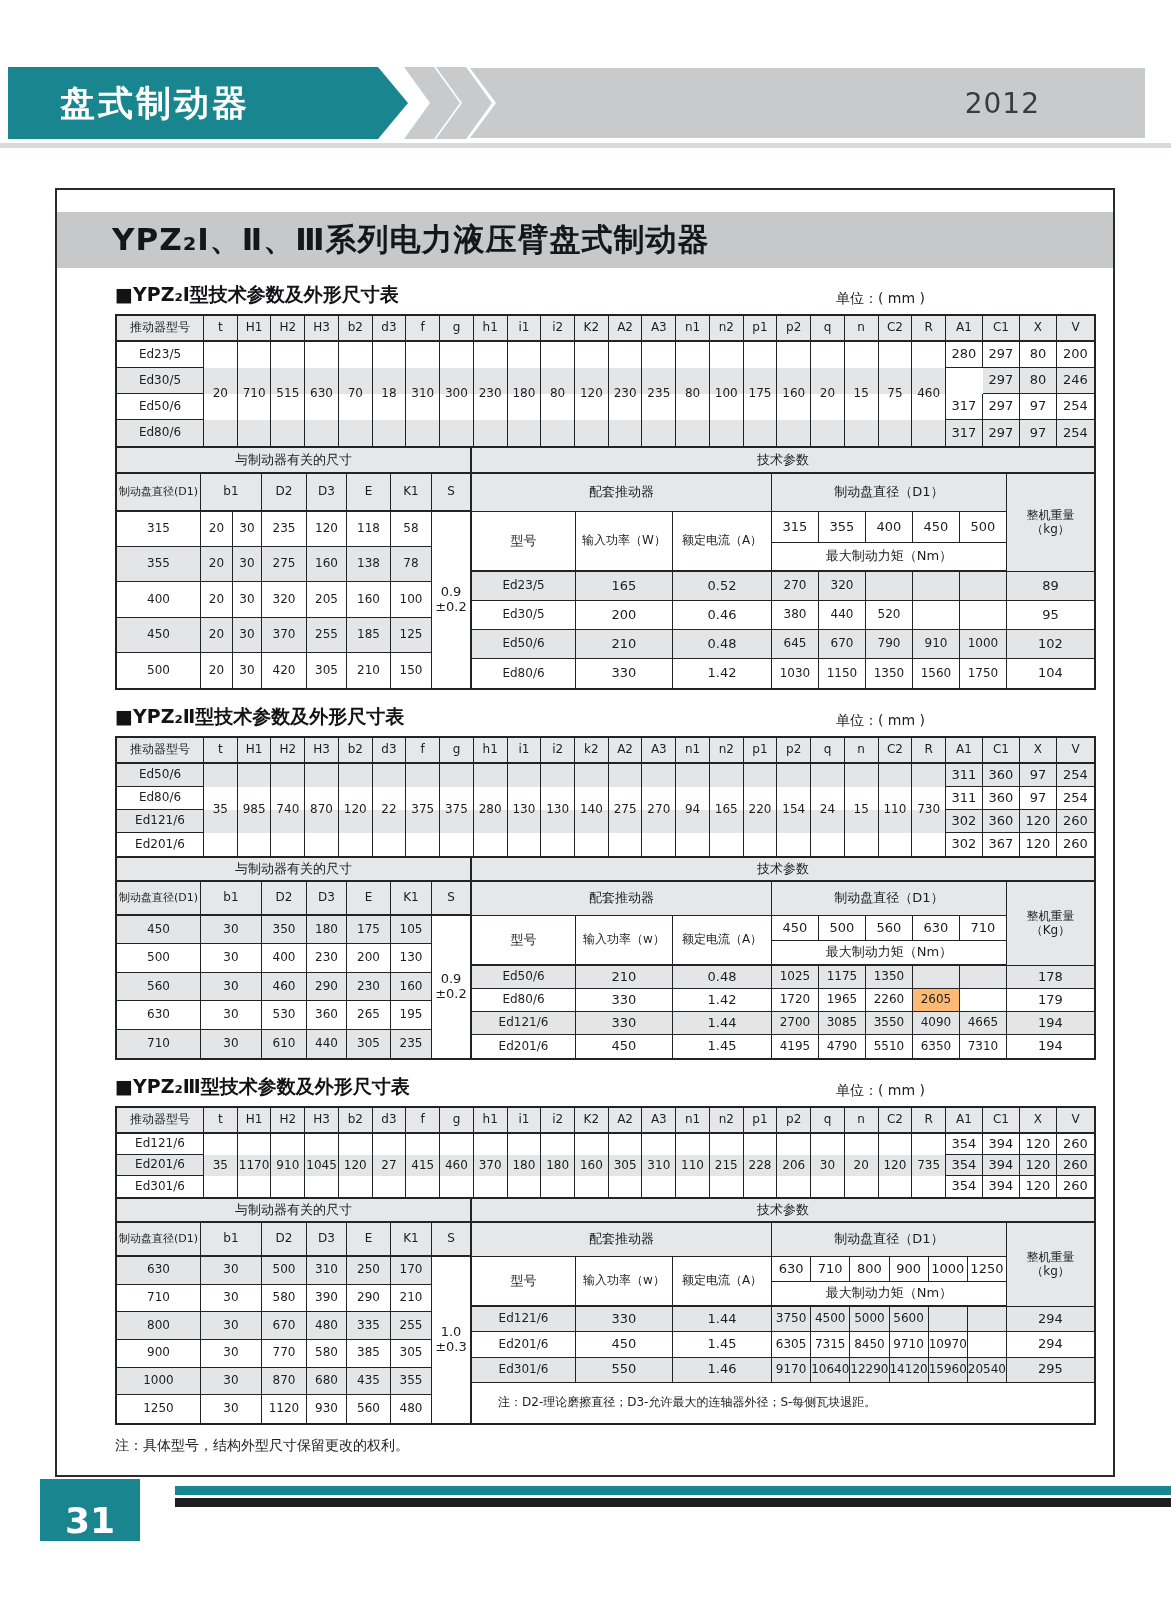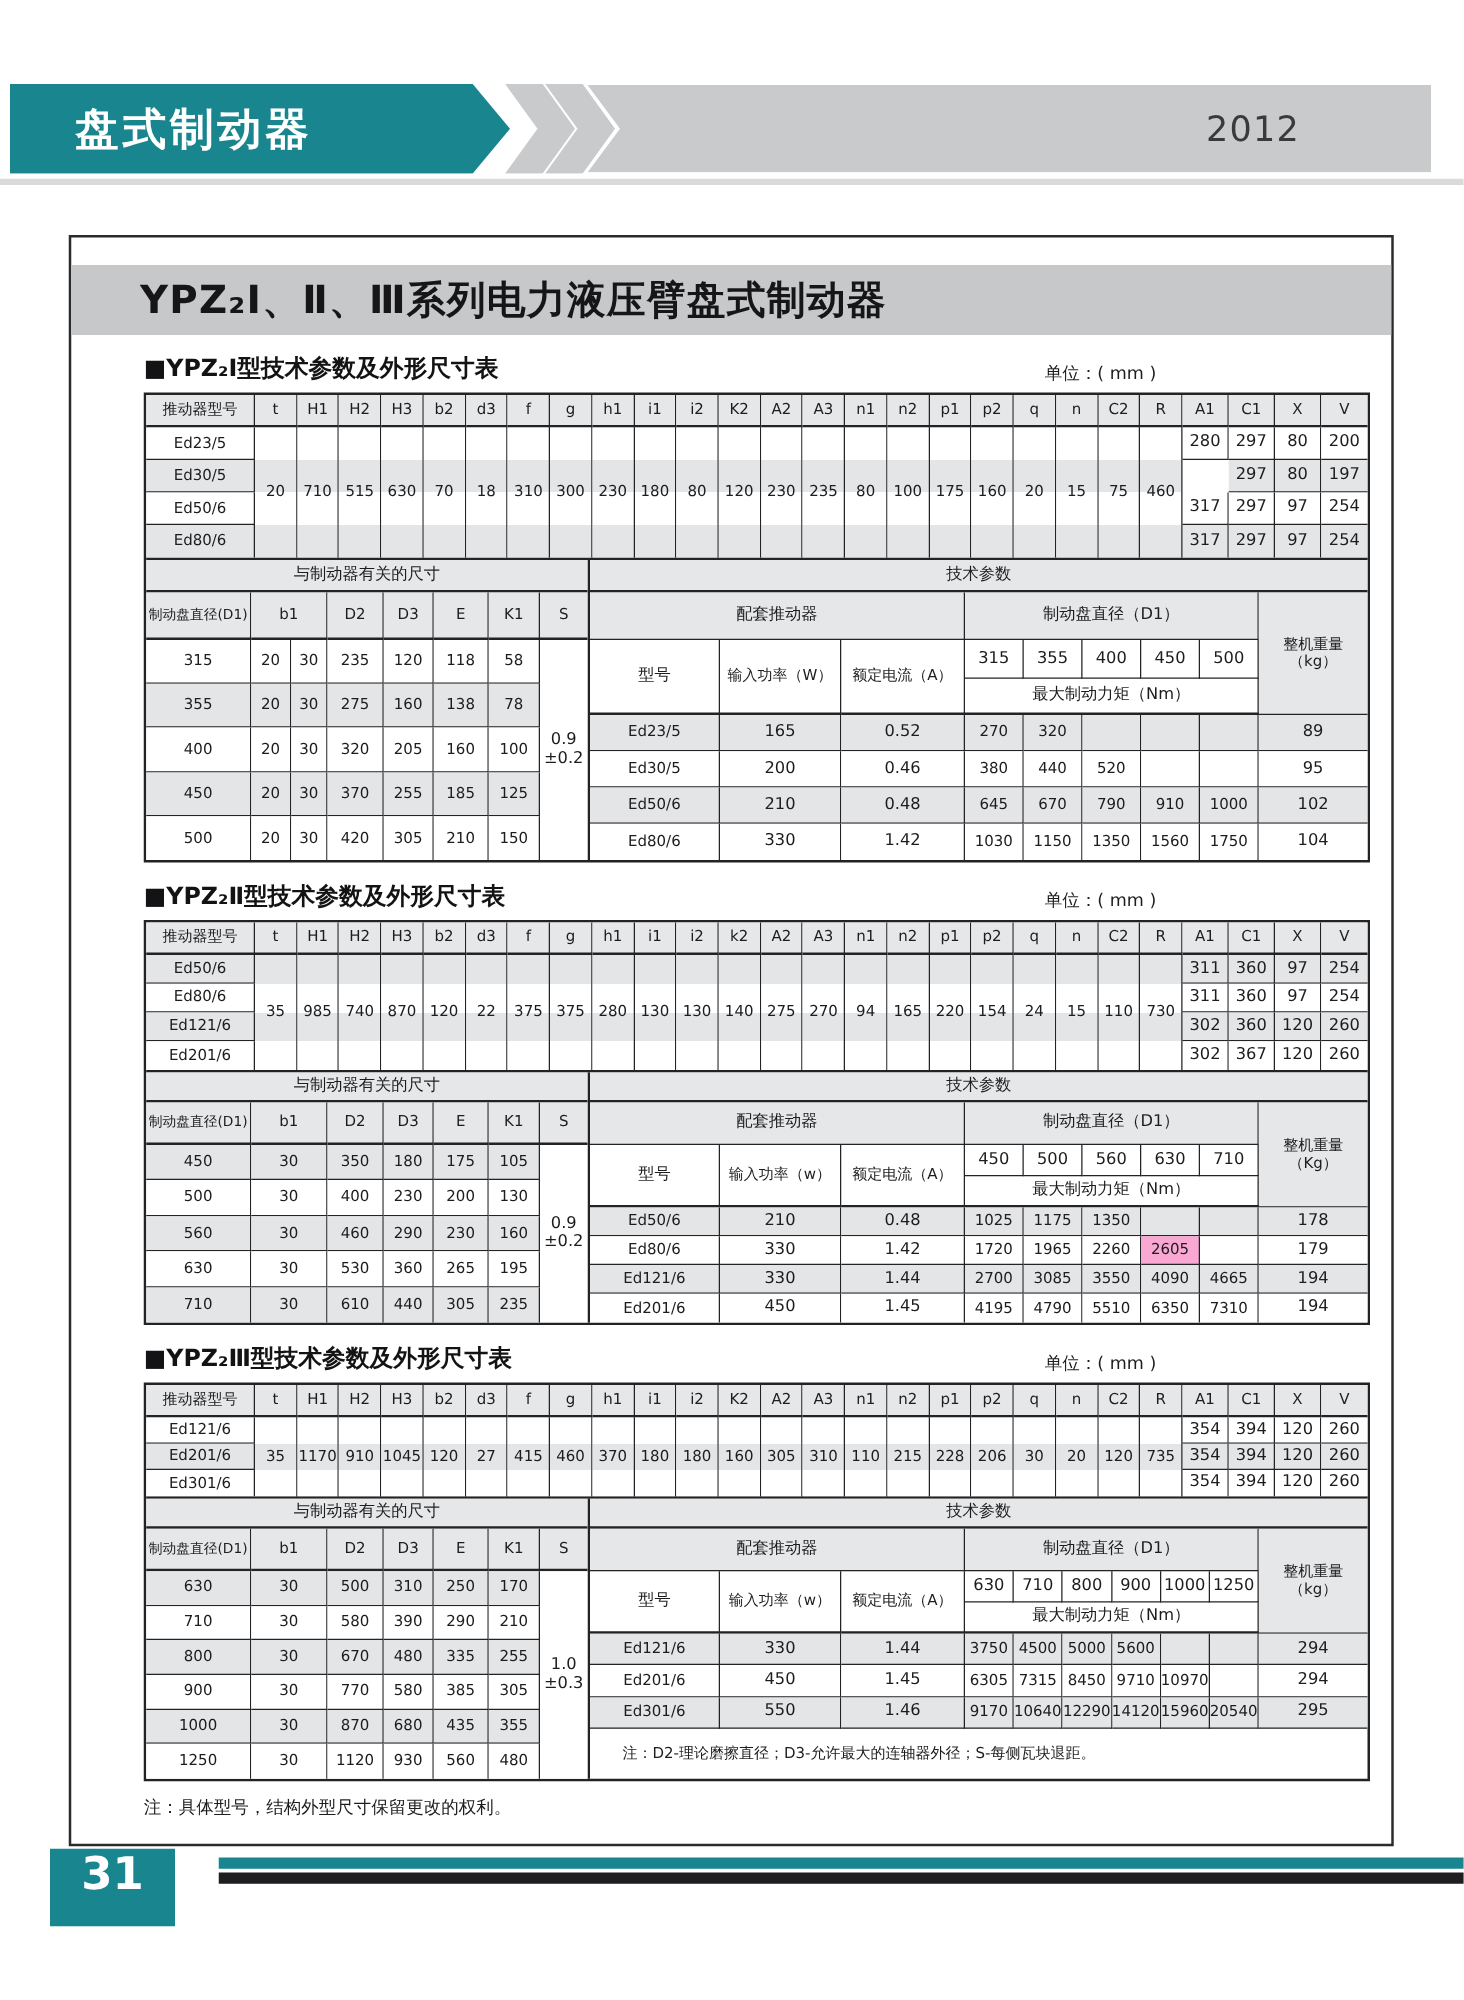--- a/index.html
+++ b/index.html
@@ -59,21 +59,21 @@
   .c.tb{border-bottom-width:2px;}
   .c.fs12{font-size:12px;}
   .c.fs11{font-size:11px;}
   .c.notecell{justify-content:flex-start;text-align:left;padding-left:26px;white-space:normal;}
   .hbg{background:#e6e7e9;}
   
   .bottom-note{margin:12px 0 6px 58px;font-size:14px;color:#1d1d1f;}
   
   .footer{position:absolute;top:1479px;left:0;width:1171px;height:70px;}
   .page-box{position:absolute;left:40px;top:0;width:100px;height:62px;background:#19858f;
-    display:flex;align-items:flex-start;justify-content:center;}
+    display:flex;align-items:flex-end;justify-content:center;}
   .page-box span{color:#fff;font-size:36px;font-weight:bold;}
   .stripe{position:absolute;left:175px;right:0;}
   .stripe-teal{top:7px;height:9px;background:#19858f;}
   .stripe-black{top:19px;height:9px;background:#1e1e20;}
 </style>
 </head>
 <body>
 
 <div class="top">
   <div class="banner">
@@ -128,21 +128,21 @@
             <div class="c tb fs12 hbg lc" style="grid-area: 1 / 27;">V</div>
             <div class="c fs12" style="grid-area: 2 / 1; background: rgb(255, 255, 255);">Ed23/5</div>
             <div class="c " style="grid-area: 2 / 24; background: rgb(255, 255, 255);">280</div>
             <div class="c " style="grid-area: 2 / 25; background: rgb(255, 255, 255);">297</div>
             <div class="c " style="grid-area: 2 / 26; background: rgb(255, 255, 255);">80</div>
             <div class="c lc" style="grid-area: 2 / 27; background: rgb(255, 255, 255);">200</div>
             <div class="c fs12" style="grid-area: 3 / 1; background: rgb(228, 229, 231);">Ed30/5</div>
             <div class="c " style="grid-area: 3 / 24; background: rgb(228, 229, 231); margin-left: 45px;">277</div>
             <div class="c " style="grid-area: 3 / 25; background: rgb(228, 229, 231);">297</div>
             <div class="c " style="grid-area: 3 / 26; background: rgb(228, 229, 231);">80</div>
-            <div class="c lc" style="grid-area: 3 / 27; background: rgb(228, 229, 231);">197</div>
+            <div class="c lc" style="grid-area: 3 / 27; background: rgb(228, 229, 231);">246</div>
             <div class="c fs12" style="grid-area: 4 / 1; background: rgb(255, 255, 255);">Ed50/6</div>
             <div class="c " style="grid-area: 4 / 24; background: rgb(255, 255, 255);">317</div>
             <div class="c " style="grid-area: 4 / 25; background: rgb(255, 255, 255);">297</div>
             <div class="c " style="grid-area: 4 / 26; background: rgb(255, 255, 255);">97</div>
             <div class="c lc" style="grid-area: 4 / 27; background: rgb(255, 255, 255);">254</div>
             <div class="c fs12 lr" style="grid-area: 5 / 1; background: rgb(228, 229, 231);">Ed80/6</div>
             <div class="c  lr" style="grid-area: 5 / 24; background: rgb(228, 229, 231);">317</div>
             <div class="c  lr" style="grid-area: 5 / 25; background: rgb(228, 229, 231);">297</div>
             <div class="c  lr" style="grid-area: 5 / 26; background: rgb(228, 229, 231);">97</div>
             <div class="c lc lr" style="grid-area: 5 / 27; background: rgb(228, 229, 231);">254</div>
@@ -421,21 +421,21 @@
               <div class="c fs12" style="grid-area: 5 / 6; background: rgb(228, 229, 231);">1350</div>
               <div class="c fs12" style="grid-area: 5 / 7; background: rgb(228, 229, 231);"></div>
               <div class="c fs12" style="grid-area: 5 / 8; background: rgb(228, 229, 231);"></div>
               <div class="c lc" style="grid-area: 5 / 9; background: rgb(228, 229, 231);">178</div>
               <div class="c fs12" style="grid-area: 6 / 1; background: rgb(255, 255, 255);">Ed80/6</div>
               <div class="c " style="grid-area: 6 / 2; background: rgb(255, 255, 255);">330</div>
               <div class="c " style="grid-area: 6 / 3; background: rgb(255, 255, 255);">1.42</div>
               <div class="c fs12" style="grid-area: 6 / 4; background: rgb(255, 255, 255);">1720</div>
               <div class="c fs12" style="grid-area: 6 / 5; background: rgb(255, 255, 255);">1965</div>
               <div class="c fs12" style="grid-area: 6 / 6; background: rgb(255, 255, 255);">2260</div>
-              <div class="c fs12" style="grid-area: 6 / 7; background: #f9a8d4;">2605</div>
+              <div class="c fs12" style="grid-area: 6 / 7; background: #fdba74;">2605</div>
               <div class="c fs12" style="grid-area: 6 / 8; background: rgb(255, 255, 255);"></div>
               <div class="c lc" style="grid-area: 6 / 9; background: rgb(255, 255, 255);">179</div>
               <div class="c fs12" style="grid-area: 7 / 1; background: rgb(228, 229, 231);">Ed121/6</div>
               <div class="c " style="grid-area: 7 / 2; background: rgb(228, 229, 231);">330</div>
               <div class="c " style="grid-area: 7 / 3; background: rgb(228, 229, 231);">1.44</div>
               <div class="c fs12" style="grid-area: 7 / 4; background: rgb(228, 229, 231);">2700</div>
               <div class="c fs12" style="grid-area: 7 / 5; background: rgb(228, 229, 231);">3085</div>
               <div class="c fs12" style="grid-area: 7 / 6; background: rgb(228, 229, 231);">3550</div>
               <div class="c fs12" style="grid-area: 7 / 7; background: rgb(228, 229, 231);">4090</div>
               <div class="c fs12" style="grid-area: 7 / 8; background: rgb(228, 229, 231);">4665</div>

